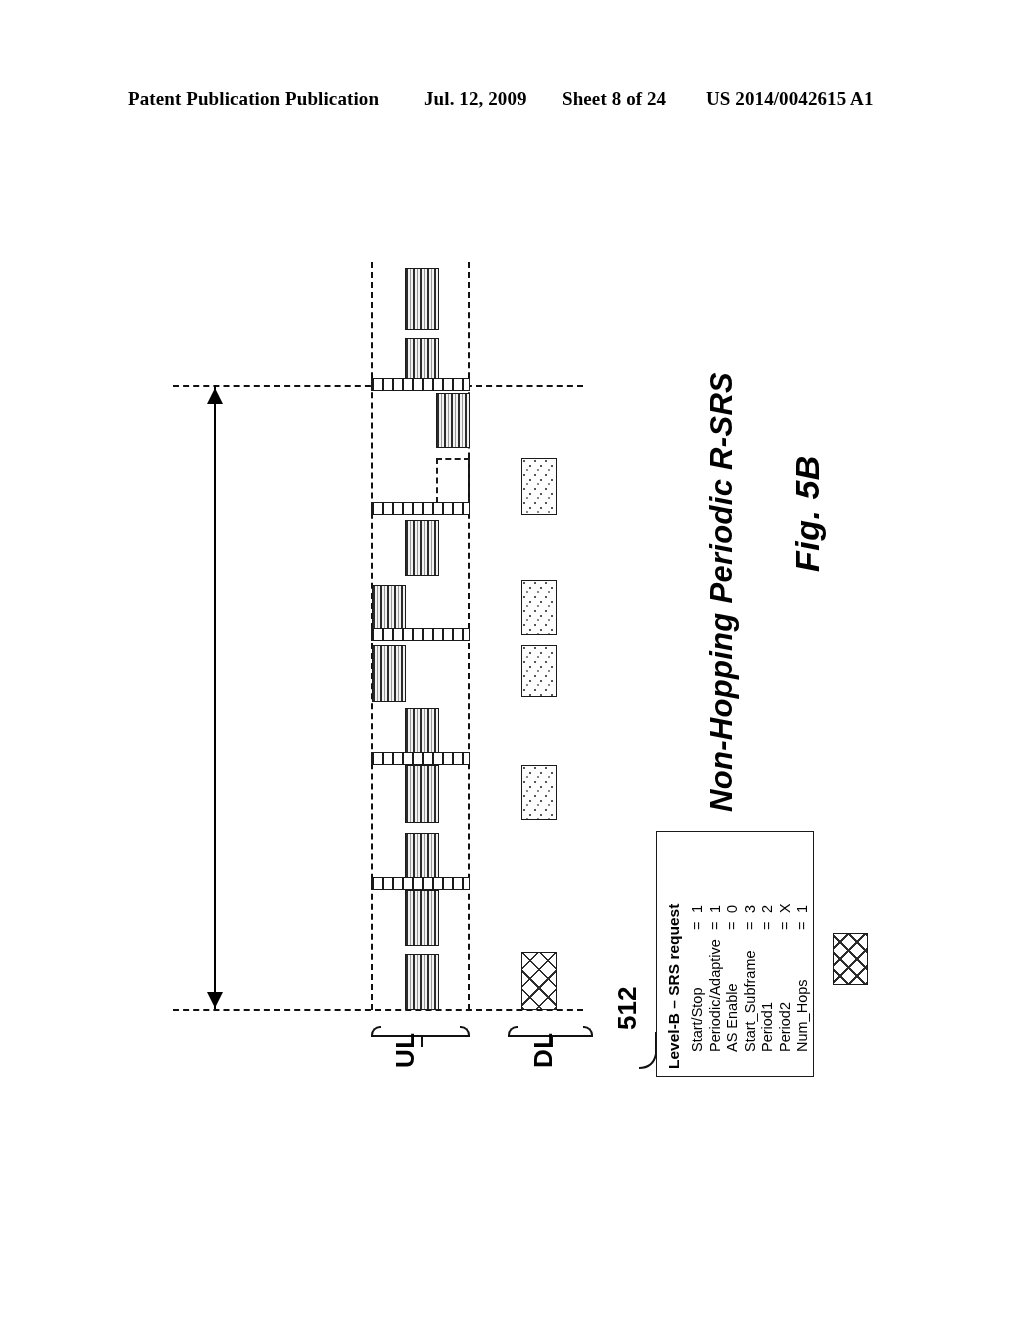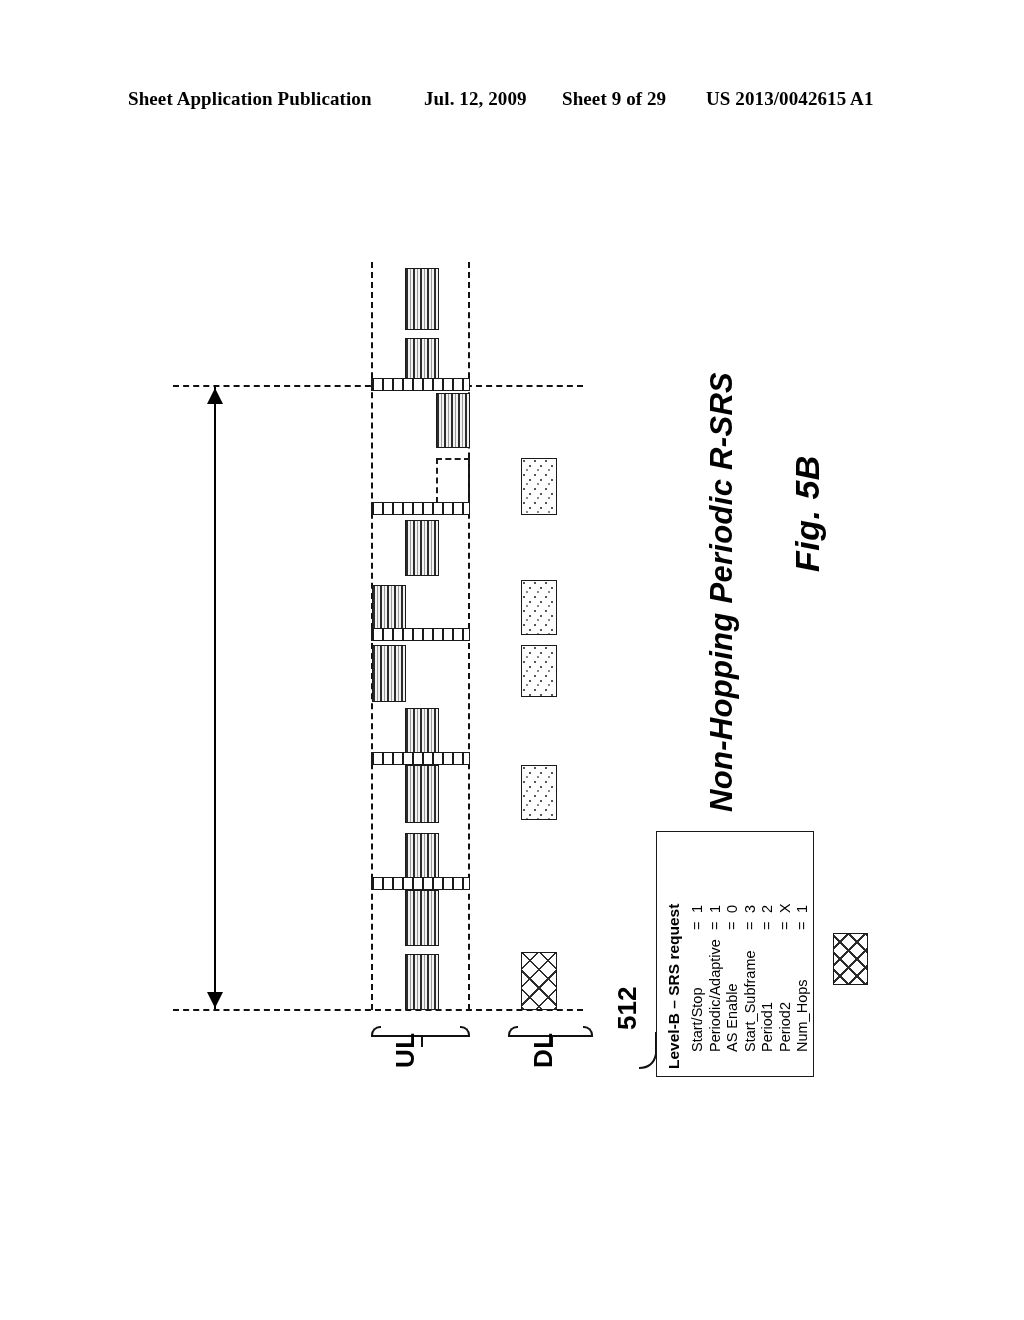--- a/index.html
+++ b/index.html
@@ -297,24 +297,24 @@
     left: 638px;
     top: 1030px;
     width: 24px;
     height: 40px;
   }
 </style>
 </head>
 <body>
 
 <div id="page-header">
-  <span class="h-pub">Sheet Application Publication</span>
+  <span class="h-pub">Patent Publication Publication</span>
   <span class="h-date">Jul. 12, 2009</span>
-  <span class="h-sheet">Sheet 9 of 29</span>
-  <span class="h-num">US 2013/0042615 A1</span>
+  <span class="h-sheet">Sheet 8 of 24</span>
+  <span class="h-num">US 2014/0042615 A1</span>
 </div>
 
 <div id="figure-stage">
 
   <div class="frame-rule" id="frame-rule-top"></div>
   <div class="frame-rule" id="frame-rule-bottom"></div>
   <div id="frame-arrow-line"></div>
   <div class="arrow-head" id="frame-arrow-up"></div>
   <div class="arrow-head" id="frame-arrow-down"></div>
 

